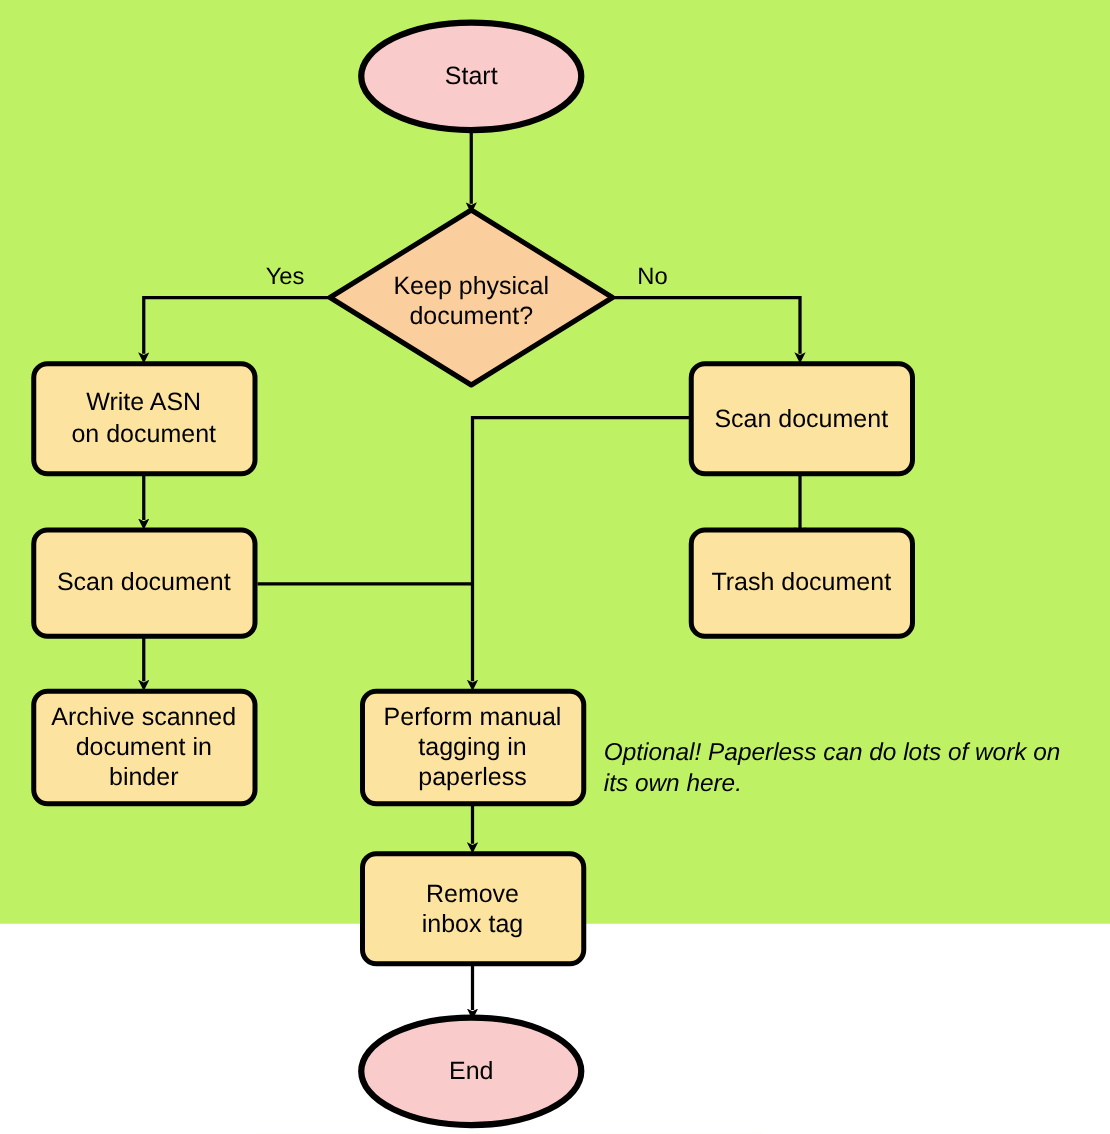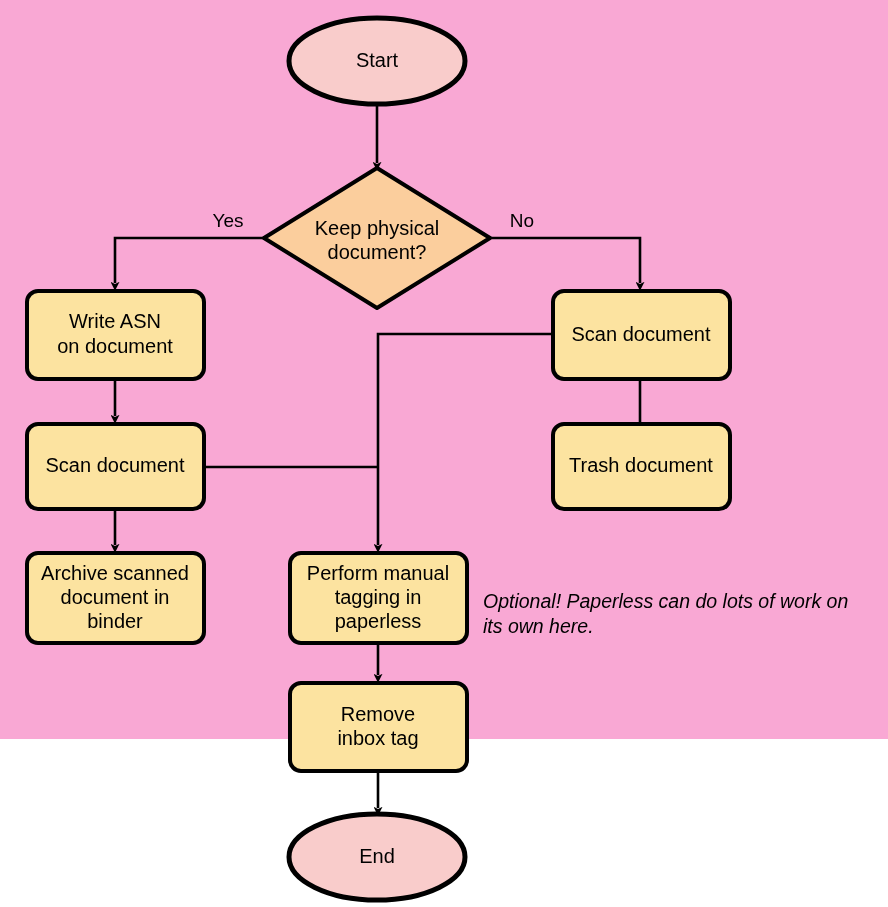--- a/index.html
+++ b/index.html
@@ -11,21 +11,21 @@
   body {
     width: 888px;
     height: 907px;
     font-family: "Liberation Sans", sans-serif;
     overflow: hidden;
   }
   #flowchart-root {
     position: relative;
     width: 888px;
     height: 739px;
-    background: #f9a8d4;
+    background: #bef264;
   }
   svg.flow-canvas {
     display: block;
     width: 888px;
     height: 907px;
   }
   .node-shape {
     stroke: #000000;
     stroke-width: 4;
     stroke-linejoin: round;

